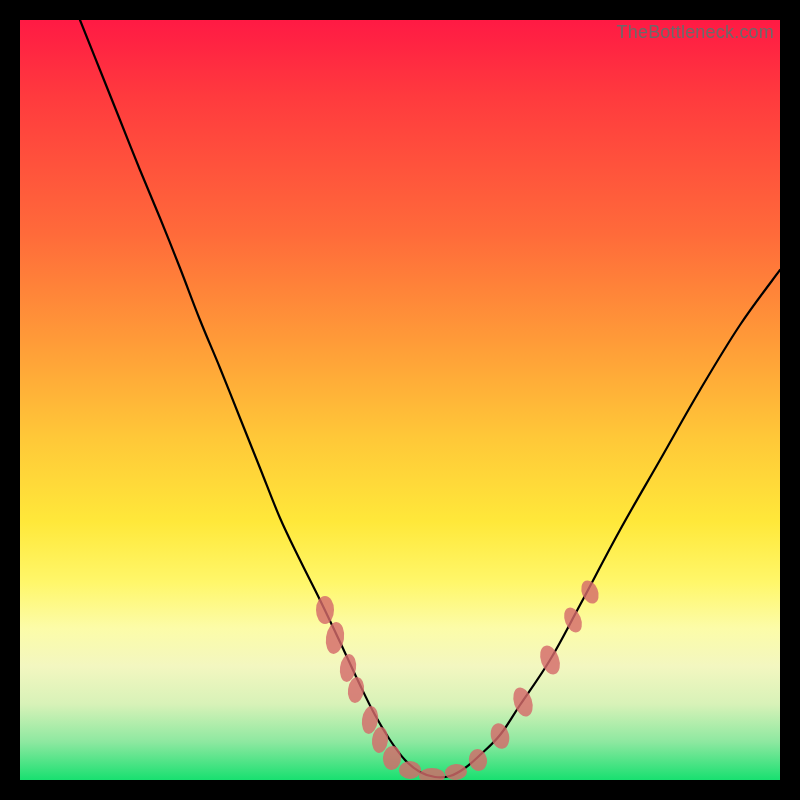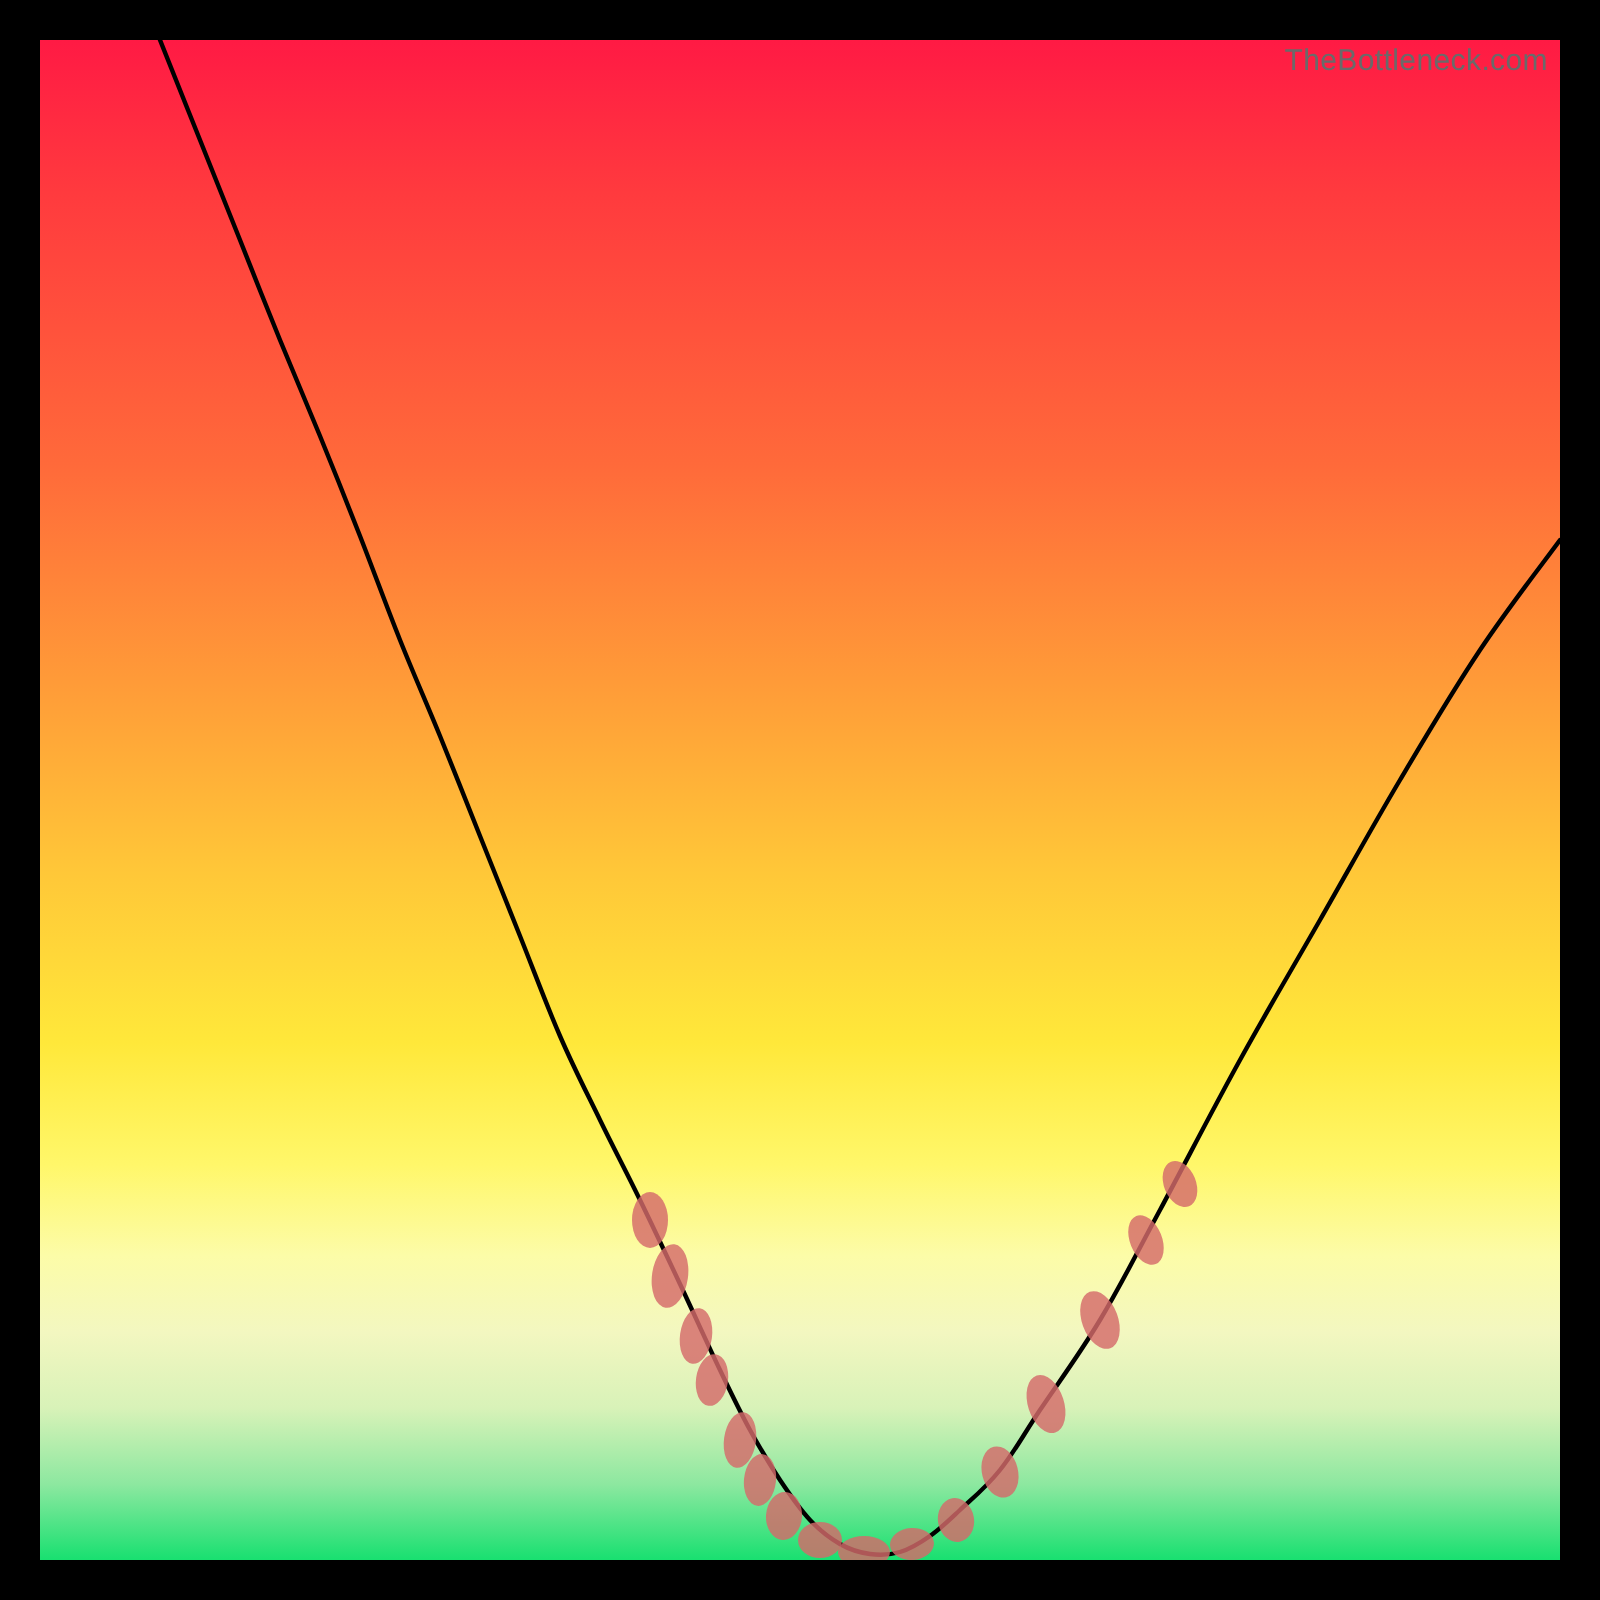--- a/index.html
+++ b/index.html
@@ -39,21 +39,21 @@
       #d8f2b8 90%,
       #8de8a0 95%,
       #18e070 100%
     );
   }
   .watermark {
     position: absolute;
     top: 2px;
     right: 6px;
     color: #6a6a6a;
-    font-size: 15px;
+    font-size: 18px;
     font-weight: 500;
     letter-spacing: 0.2px;
     user-select: none;
   }
   svg.curve {
     position: absolute;
     left: 0;
     top: 0;
     width: 760px;
     height: 760px;

